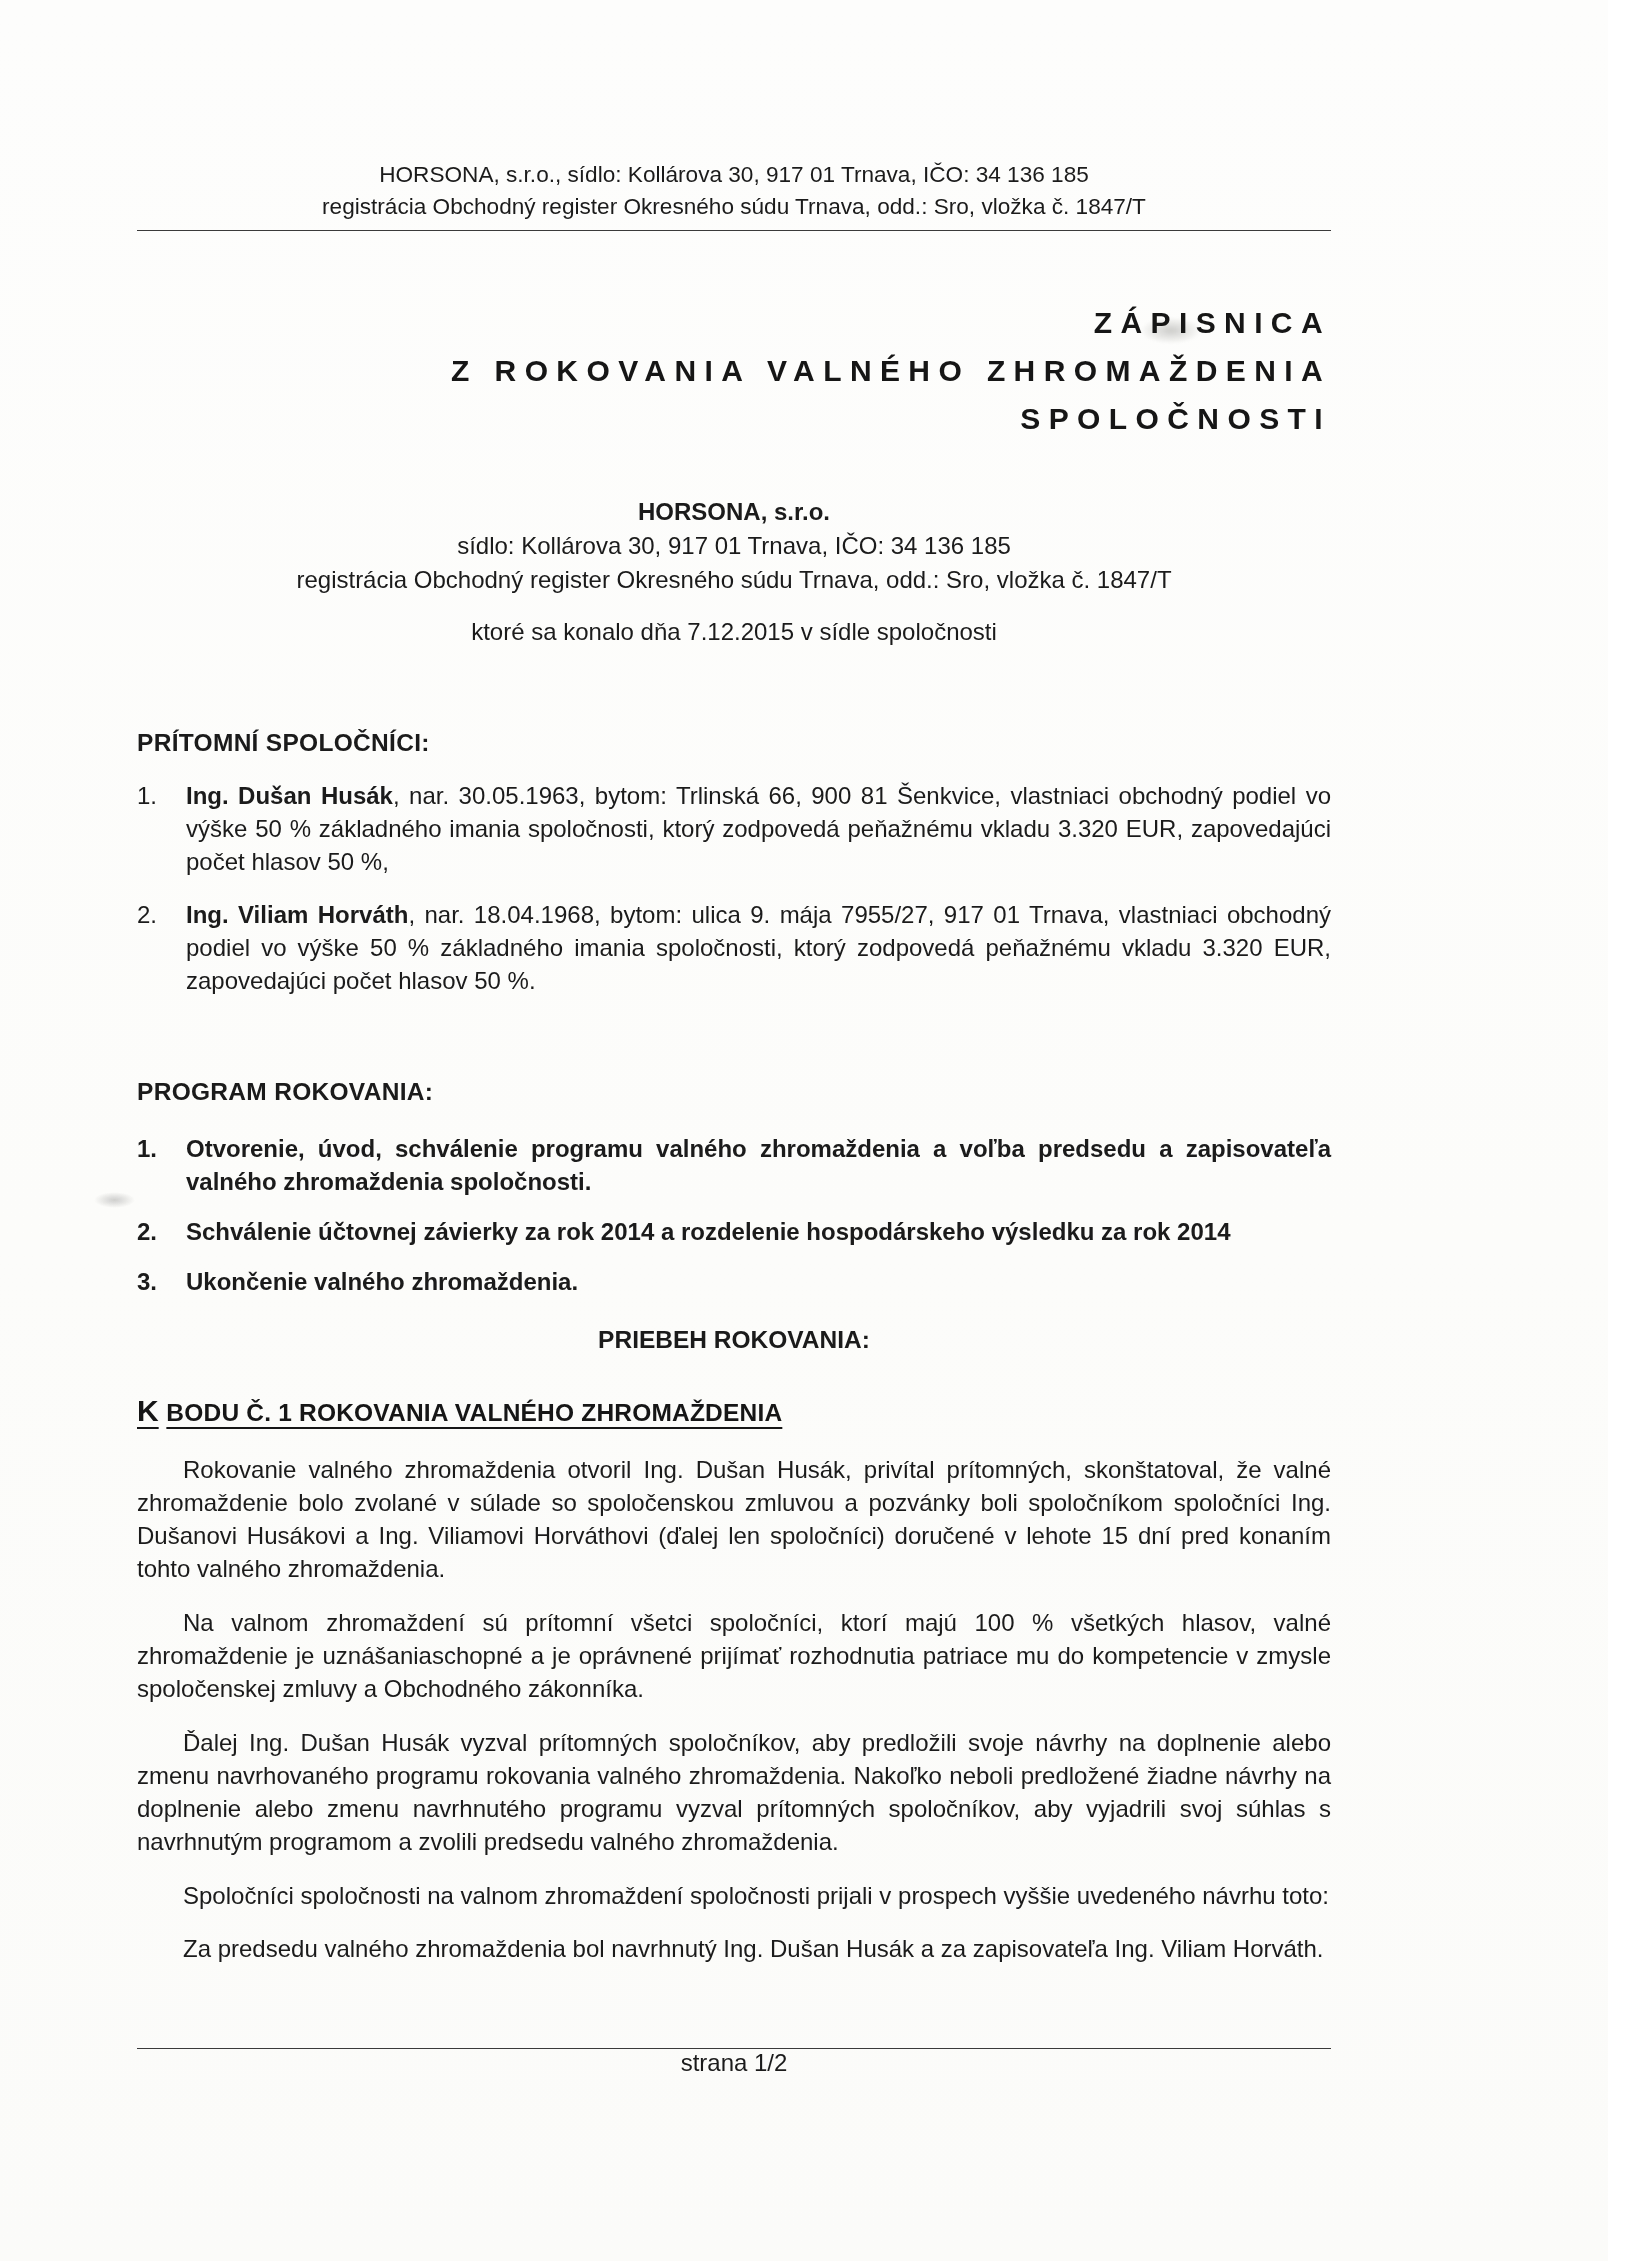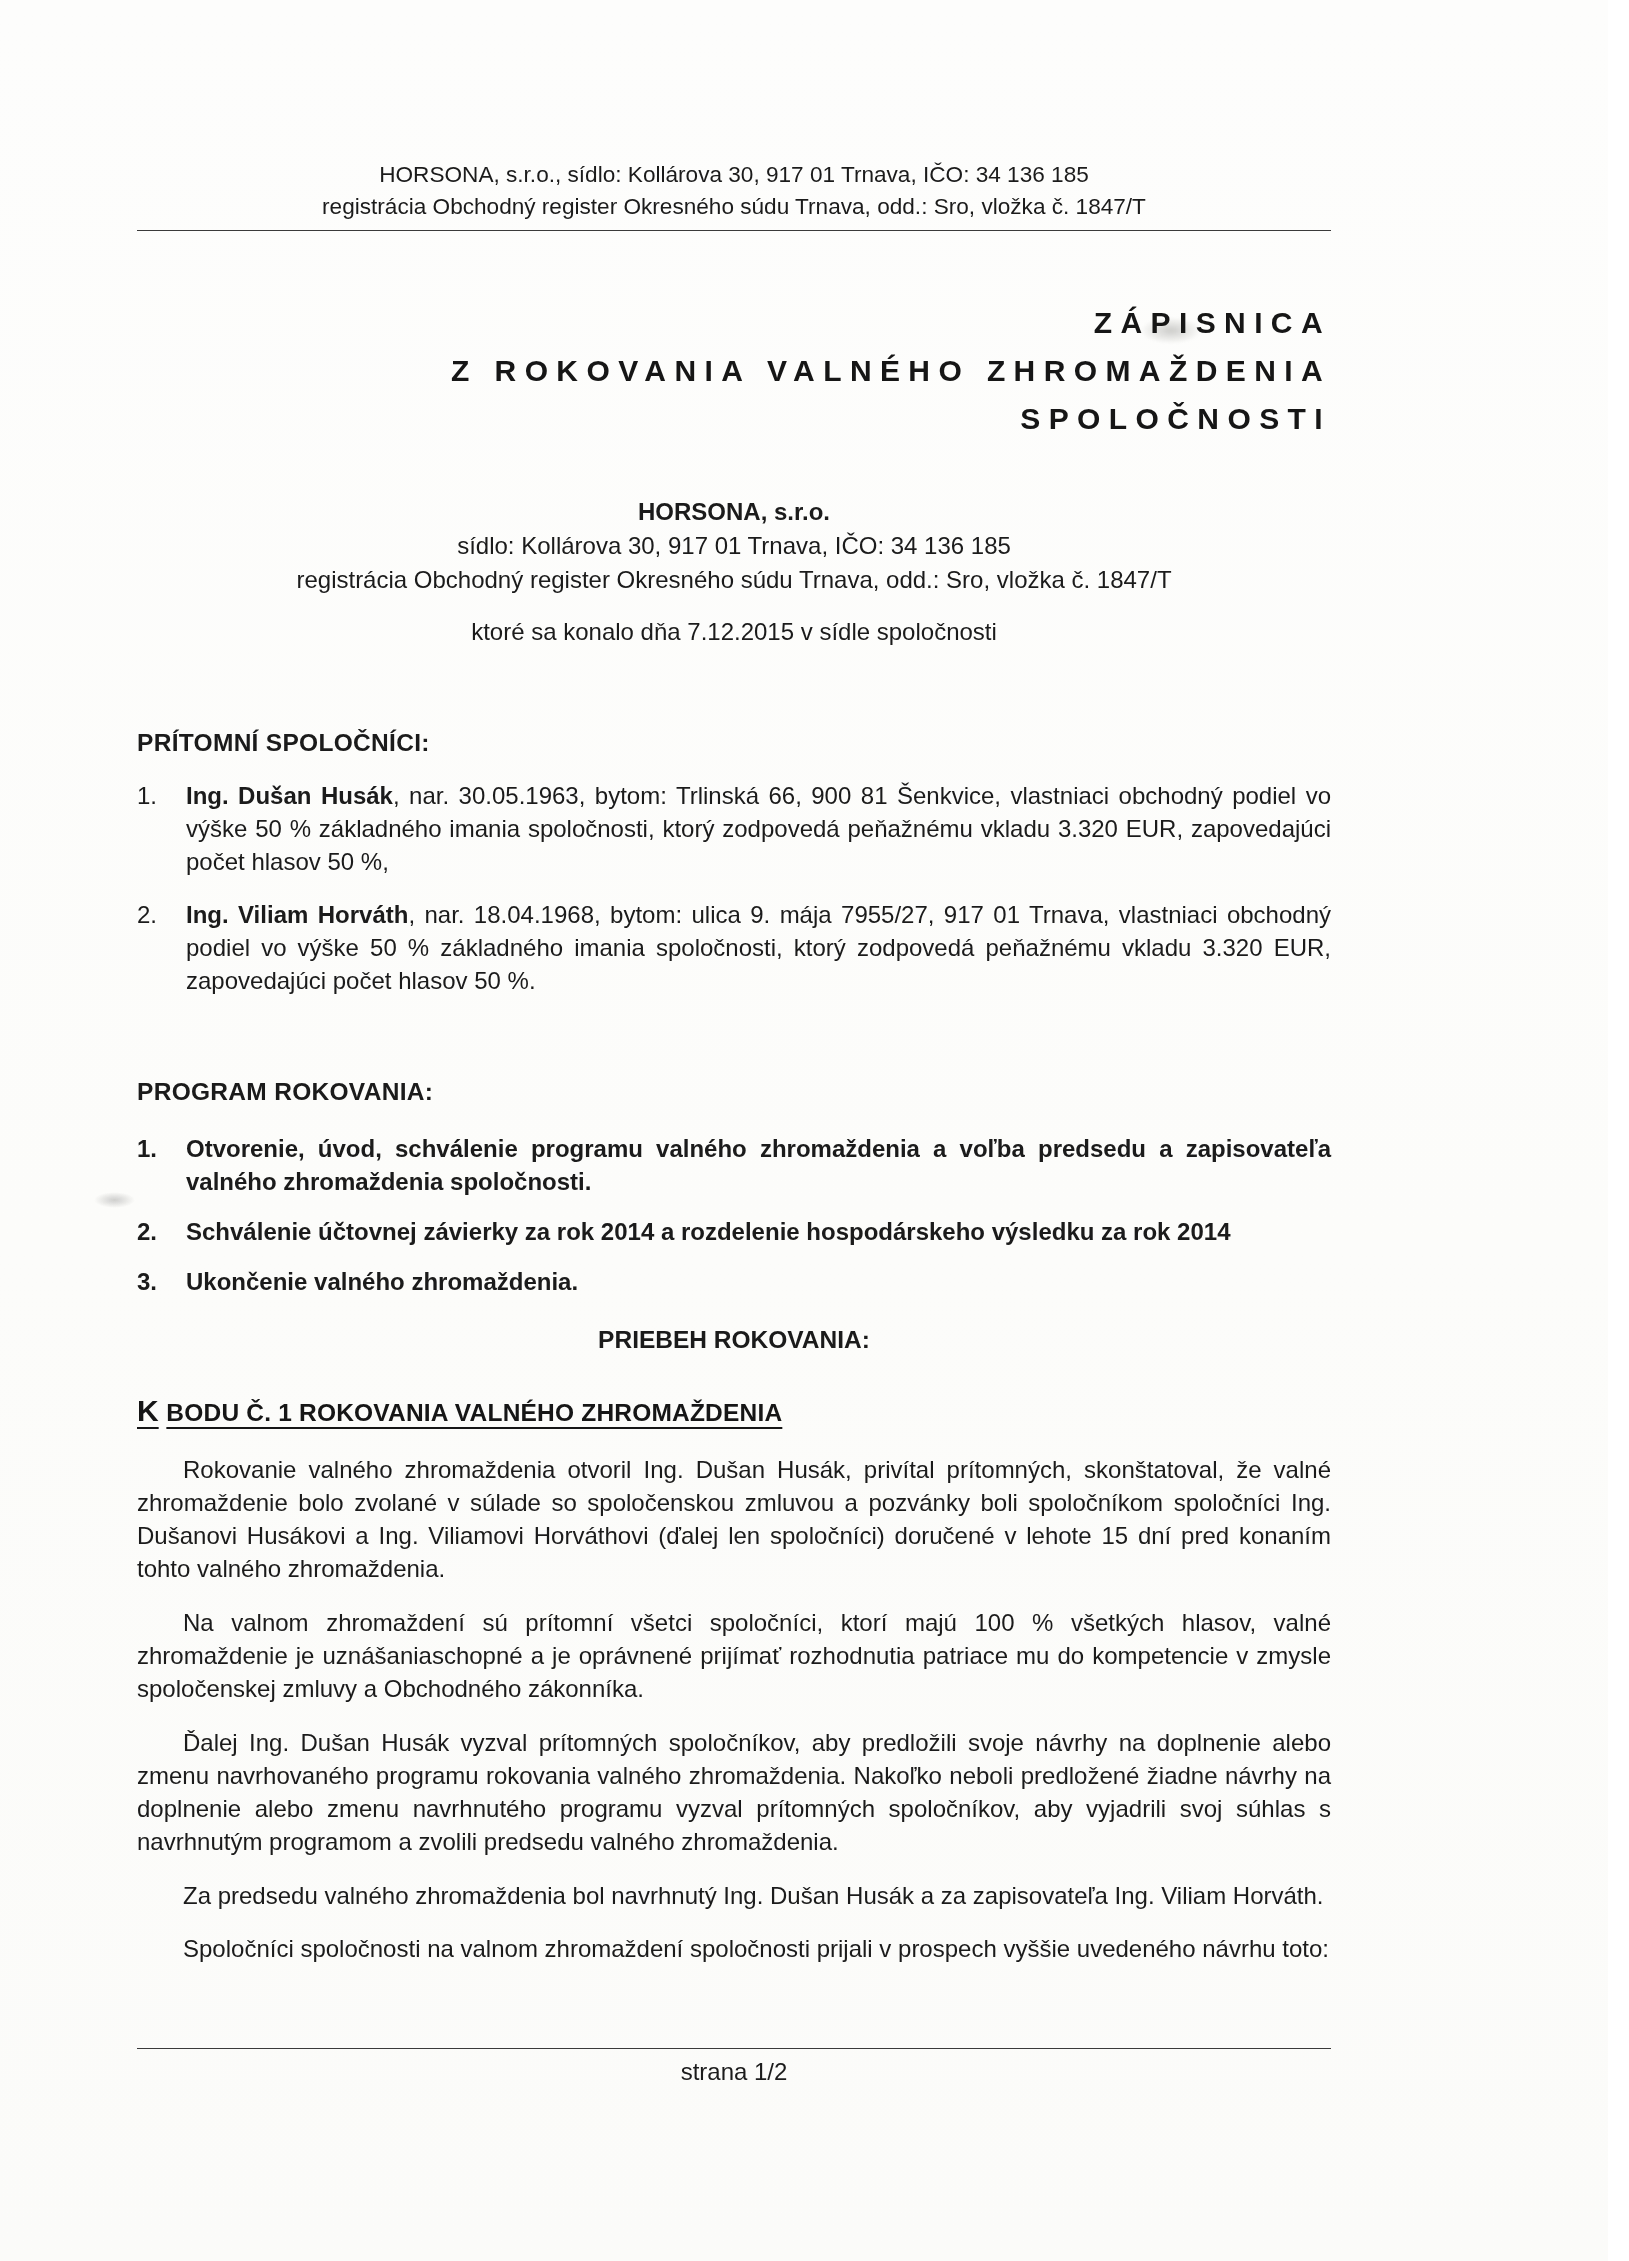--- a/index.html
+++ b/index.html
@@ -83,21 +83,20 @@
     text-indent: 46px;
   }
   
   .footer {
     position: absolute;
     left: 137px;
     top: 2048px;
     width: 1194px;
     border-top: 1.3px solid #3a3a3a;
     text-align: center;
-    padding-top: 9px;
     font-family: "Liberation Sans", sans-serif;
     font-size: 24px;
     color: #1b1b1b;
   }
   
   .artifact { position: absolute; pointer-events: none; }
   .a1 {
     left: 1140px; top: 317px; width: 62px; height: 27px;
     background: radial-gradient(ellipse at center, rgba(130,130,125,0.38), rgba(130,130,125,0) 70%);
     filter: blur(1.3px);
@@ -170,22 +169,22 @@
 
     <h2 class="proc-heading">PRIEBEH ROKOVANIA:</h2>
 
     <h3 class="point-heading">
       <span class="initial">K</span><span class="rest">BODU Č. 1 ROKOVANIA VALNÉHO ZHROMAŽDENIA</span>
     </h3>
 
     <p class="para">Rokovanie valného zhromaždenia otvoril Ing. Dušan Husák, privítal prítomných, skonštatoval, že valné zhromaždenie bolo zvolané v súlade so spoločenskou zmluvou a pozvánky boli spoločníkom spoločníci Ing. Dušanovi Husákovi a Ing. Viliamovi Horváthovi (ďalej len spoločníci) doručené v lehote 15 dní pred konaním tohto valného zhromaždenia.</p>
     <p class="para">Na valnom zhromaždení sú prítomní všetci spoločníci, ktorí majú 100 % všetkých hlasov, valné zhromaždenie je uznášaniaschopné a je oprávnené prijímať rozhodnutia patriace mu do kompetencie v zmysle spoločenskej zmluvy a Obchodného zákonníka.</p>
     <p class="para">Ďalej Ing. Dušan Husák vyzval prítomných spoločníkov, aby predložili svoje návrhy na doplnenie alebo zmenu navrhovaného programu rokovania valného zhromaždenia. Nakoľko neboli predložené žiadne návrhy na doplnenie alebo zmenu navrhnutého programu vyzval prítomných spoločníkov, aby vyjadrili svoj súhlas s navrhnutým programom a zvolili predsedu valného zhromaždenia.</p>
+    <p class="para">Spoločníci spoločnosti na valnom zhromaždení spoločnosti prijali v prospech vyššie uvedeného návrhu toto:</p>
     <p class="para">Za predsedu valného zhromaždenia bol navrhnutý Ing. Dušan Husák a za zapisovateľa Ing. Viliam Horváth.</p>
-    <p class="para">Spoločníci spoločnosti na valnom zhromaždení spoločnosti prijali v prospech vyššie uvedeného návrhu toto:</p>
 
   </div>
 
   <footer class="footer">
     <div>strana 1/2</div>
   </footer>
 
 </div>
 
 

